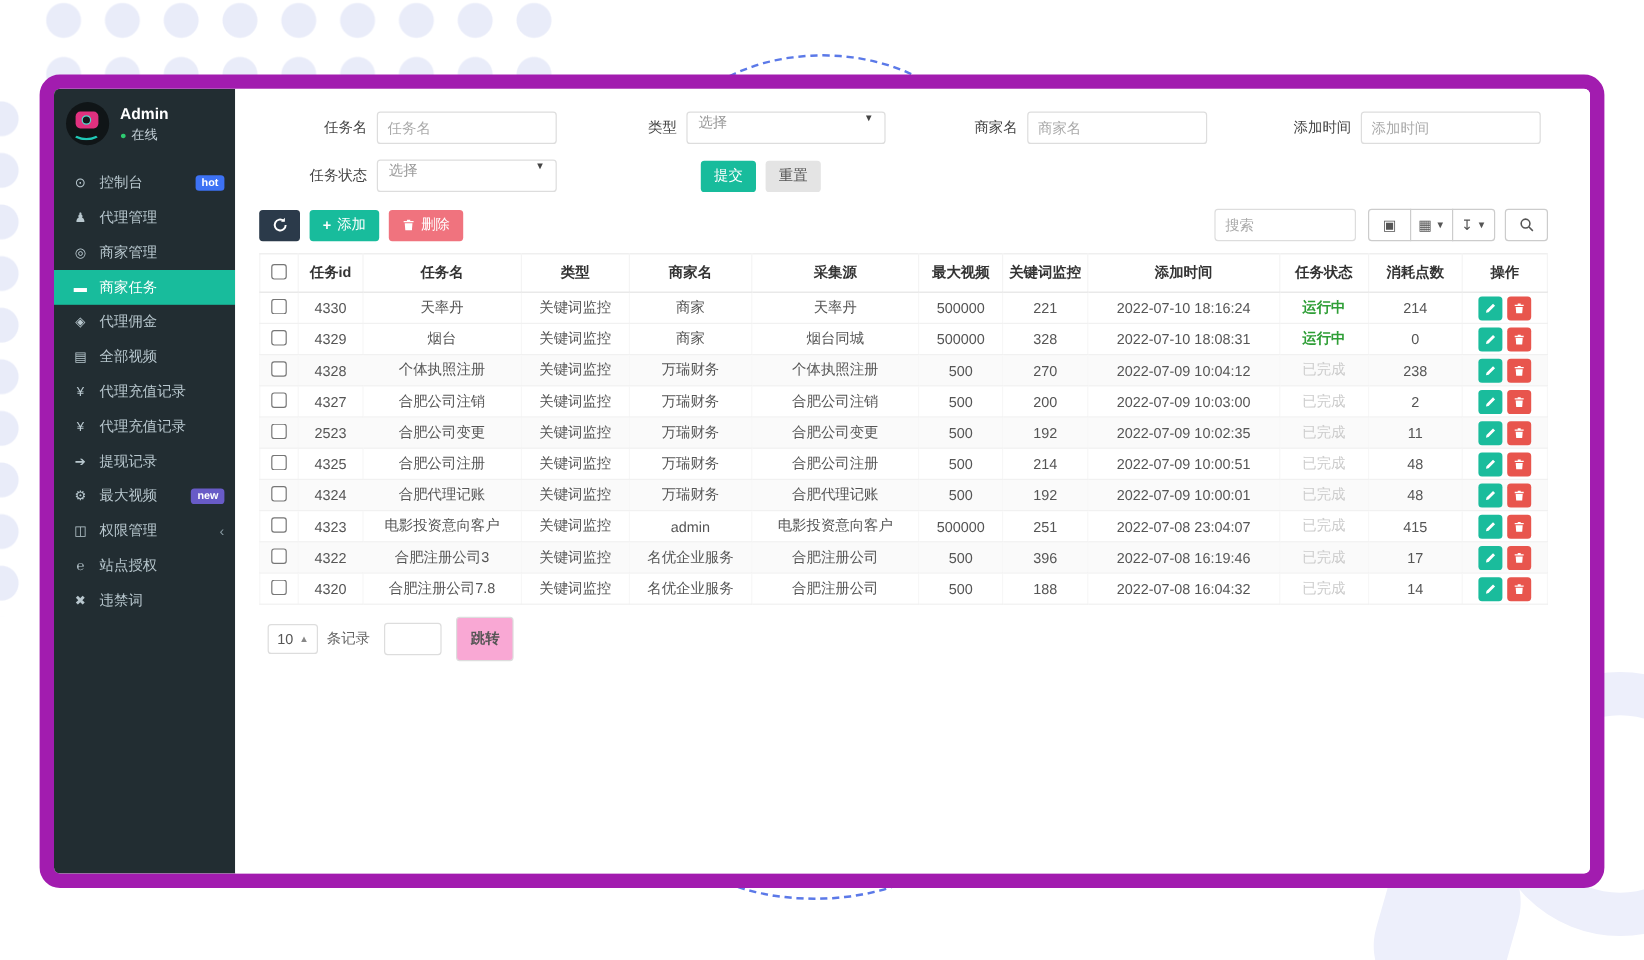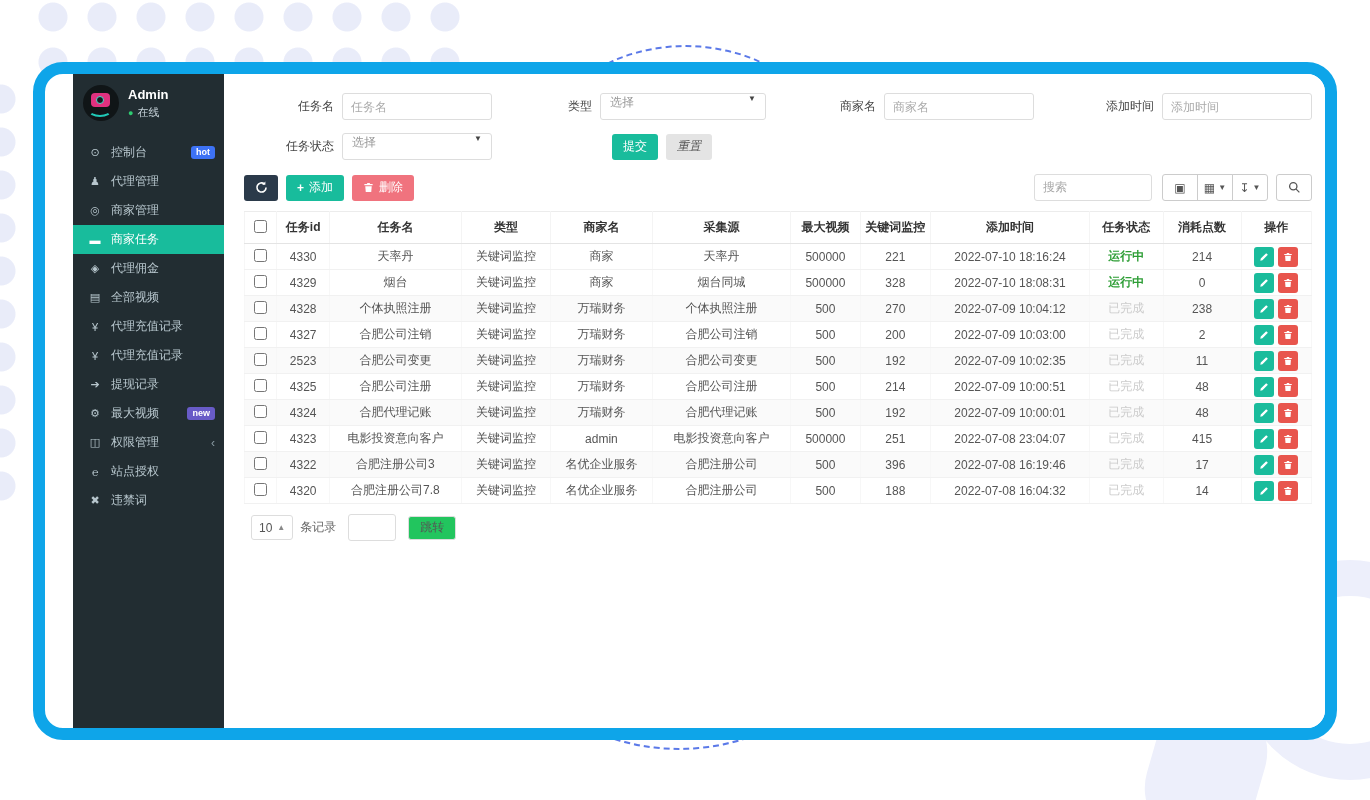--- a/index.html
+++ b/index.html
@@ -18,22 +18,22 @@
     border:2px dashed #5b79e8; border-radius:50%; }
   .dash-bottom { left:528px; top:545px; width:302px; height:205px;
     border:2px dashed #5b79e8; border-radius:50%; }
   .ring-br { left:1240px; top:560px; width:220px; height:220px;
     border:36px solid #edeffb; border-radius:50%; }
   .band-br { left:1150px; top:695px; width:112px; height:150px;
     background:#edeffb; border-radius:56px; transform:rotate(16deg); }
 
   
   .window { position:absolute; left:33px; top:62px; width:1304px; height:678px;
-    border:12px solid #0ea5e9; border-radius:30px; background:#fff;
-    display:flex; overflow:hidden; z-index:2;padding-left:28px; }
+    border:12px solid #a21caf; border-radius:17px; background:#fff;
+    display:flex; overflow:hidden; z-index:2; }
 
   
   .sidebar { width:151px; flex-shrink:0; background:#222d32; color:#b8c7ce;
     font-size:12px; overflow:hidden; }
   .user-panel { display:flex; align-items:center; gap:9px; padding:11px 10px 9px 10px; }
   .avatar { width:36px; height:36px; border-radius:50%; background:#101517;
     position:relative; overflow:hidden; flex-shrink:0; }
   .avatar .cam { position:absolute; left:8px; top:8px; width:19px; height:14px;
     background:#eядe; background:#e0317f; border-radius:4px; }
   .avatar .lens { position:absolute; left:13px; top:11px; width:8px; height:8px;
@@ -63,30 +63,30 @@
   .fselect { width:166px; height:27px; border:1px solid #ddd; border-radius:3px;
     display:flex; align-items:flex-start; justify-content:space-between;
     padding:0 9px; color:#999; cursor:pointer; background:#fff; }
   .fselect .sel-caret { color:#444; font-size:8px; }
   .fselect.w150 { width:150px; }
 
   .btn { height:26px; border:none; border-radius:3px; font-size:12px; cursor:pointer;
     display:inline-flex; align-items:center; justify-content:center; gap:5px;
     color:#fff; padding:0 11px; font-family:inherit; }
   .btn-submit { background:#18bc9c; }
-  .btn-reset  { background:#e4e4e4; color:#555;font-style:italic; }
+  .btn-reset  { background:#e4e4e4; color:#555; }
   .btn-refresh{ background:#2b3a4a; width:34px; padding:0; }
   .btn-add    { background:#18bc9c; }
   .btn-del    { background:#f0737e; }
 
   .toolbar { display:flex; align-items:center; margin:14px 0 10px 0; }
   .toolbar .left { display:flex; gap:8px; }
   .toolbar .right { margin-left:auto; display:flex; align-items:center; }
   .search-input { width:118px; height:27px; border:1px solid #ddd; border-radius:3px;
-    padding:0 8px; font-size:12px; outline:none;font-family:Liberation Serif, serif; }
+    padding:0 8px; font-size:12px; outline:none; }
   .search-input::placeholder { color:#aaa; }
   .btn-group { display:flex; margin-left:10px; }
   .tool-btn { width:36px; height:27px; background:#fff; border:1px solid #ccc;
     display:inline-flex; align-items:center; justify-content:center; gap:3px;
     color:#555; font-size:12px; cursor:pointer; margin-left:-1px; }
   .btn-group .tool-btn:first-child { border-radius:3px 0 0 3px; margin-left:0; }
   .btn-group .tool-btn:last-child { border-radius:0 3px 3px 0; }
   .tool-btn.single { border-radius:3px; margin-left:8px; }
   .tool-btn .caret { font-size:8px; color:#555; }
 
@@ -116,22 +116,22 @@
   .pagination { margin-left:auto; display:flex; }
   .page-btn { min-width:27px; height:27px; padding:0 9px; border:1px solid #ddd;
     background:#fff; display:inline-flex; align-items:center; justify-content:center;
     color:#444; margin-left:-1px; cursor:pointer; font-size:12px; font-family:inherit; }
   .pagination .page-btn:first-child { border-radius:3px 0 0 3px; margin-left:0; }
   .pagination .page-btn:last-child { border-radius:0 3px 3px 0; }
   .page-btn.active { background:#2c3e50; border-color:#2c3e50; color:#fff; }
   .page-btn.ellipsis { color:#aaa; }
   .jump-input { width:48px; height:27px; border:1px solid #ddd; border-radius:3px;
     margin-left:12px; outline:none; }
-  .jump-btn { height:24px; padding:0 11px; border:1px solid #ddd; background:#22c55e;
-    border-radius:3px; margin-left:12px; color:#555; cursor:pointer; font-size:12px; font-family:inherit; }
+  .jump-btn { height:37px; padding:0 11px; border:1px solid #ddd; background:#f9a8d4;
+    border-radius:3px; margin-left:12px; color:#555; cursor:pointer; font-size:12px; font-family:inherit;font-weight:bold; }
 </style>
 </head>
 <body>
 
 <div class="deco dots-top"></div>
 <div class="deco dots-left"></div>
 <div class="deco dash-top"></div>
 <div class="deco dash-bottom"></div>
 <div class="deco ring-br"></div>
 <div class="deco band-br"></div>

